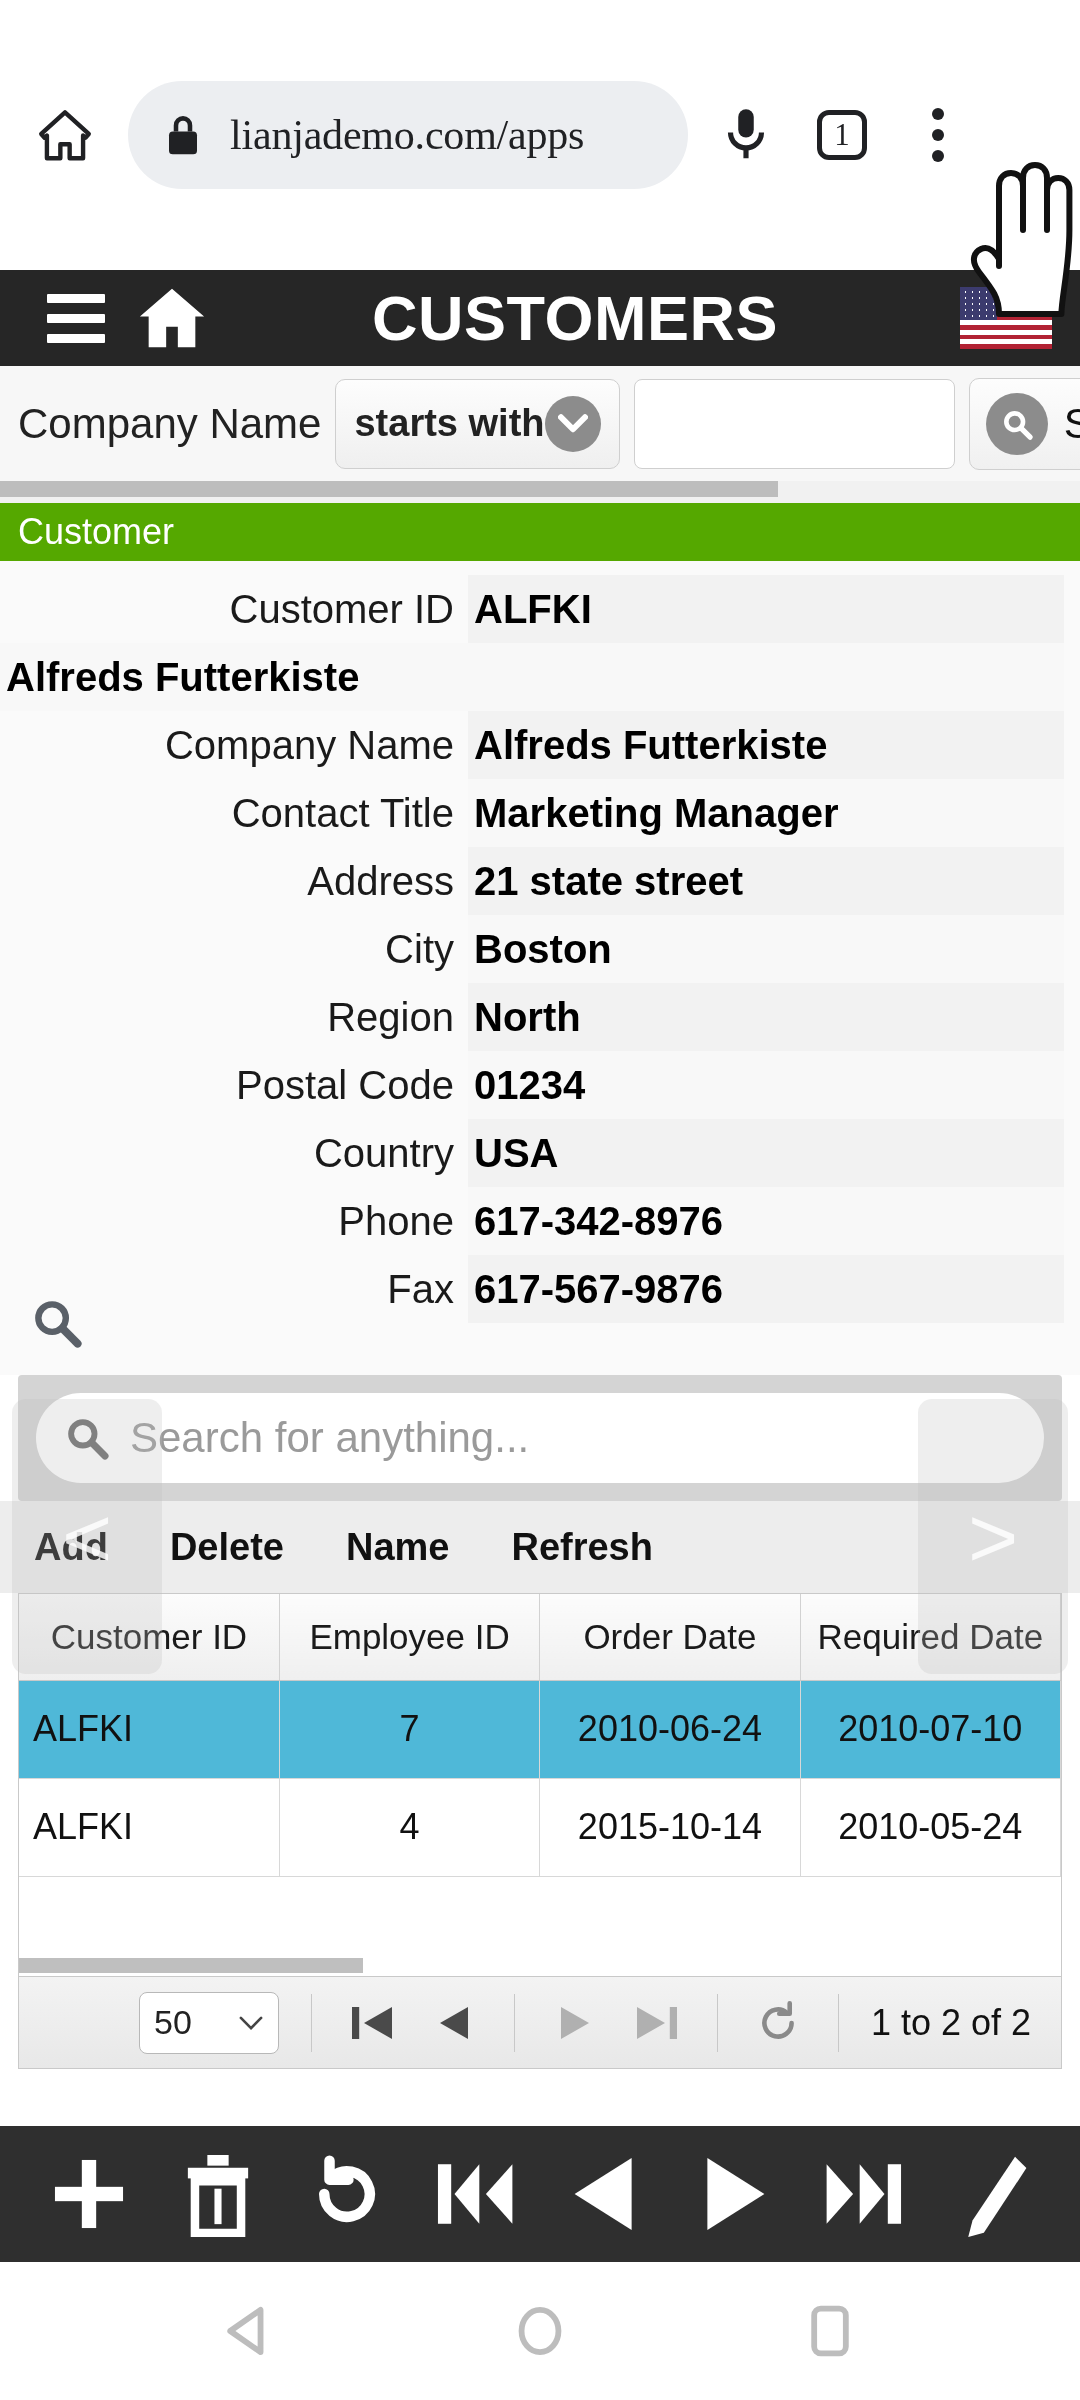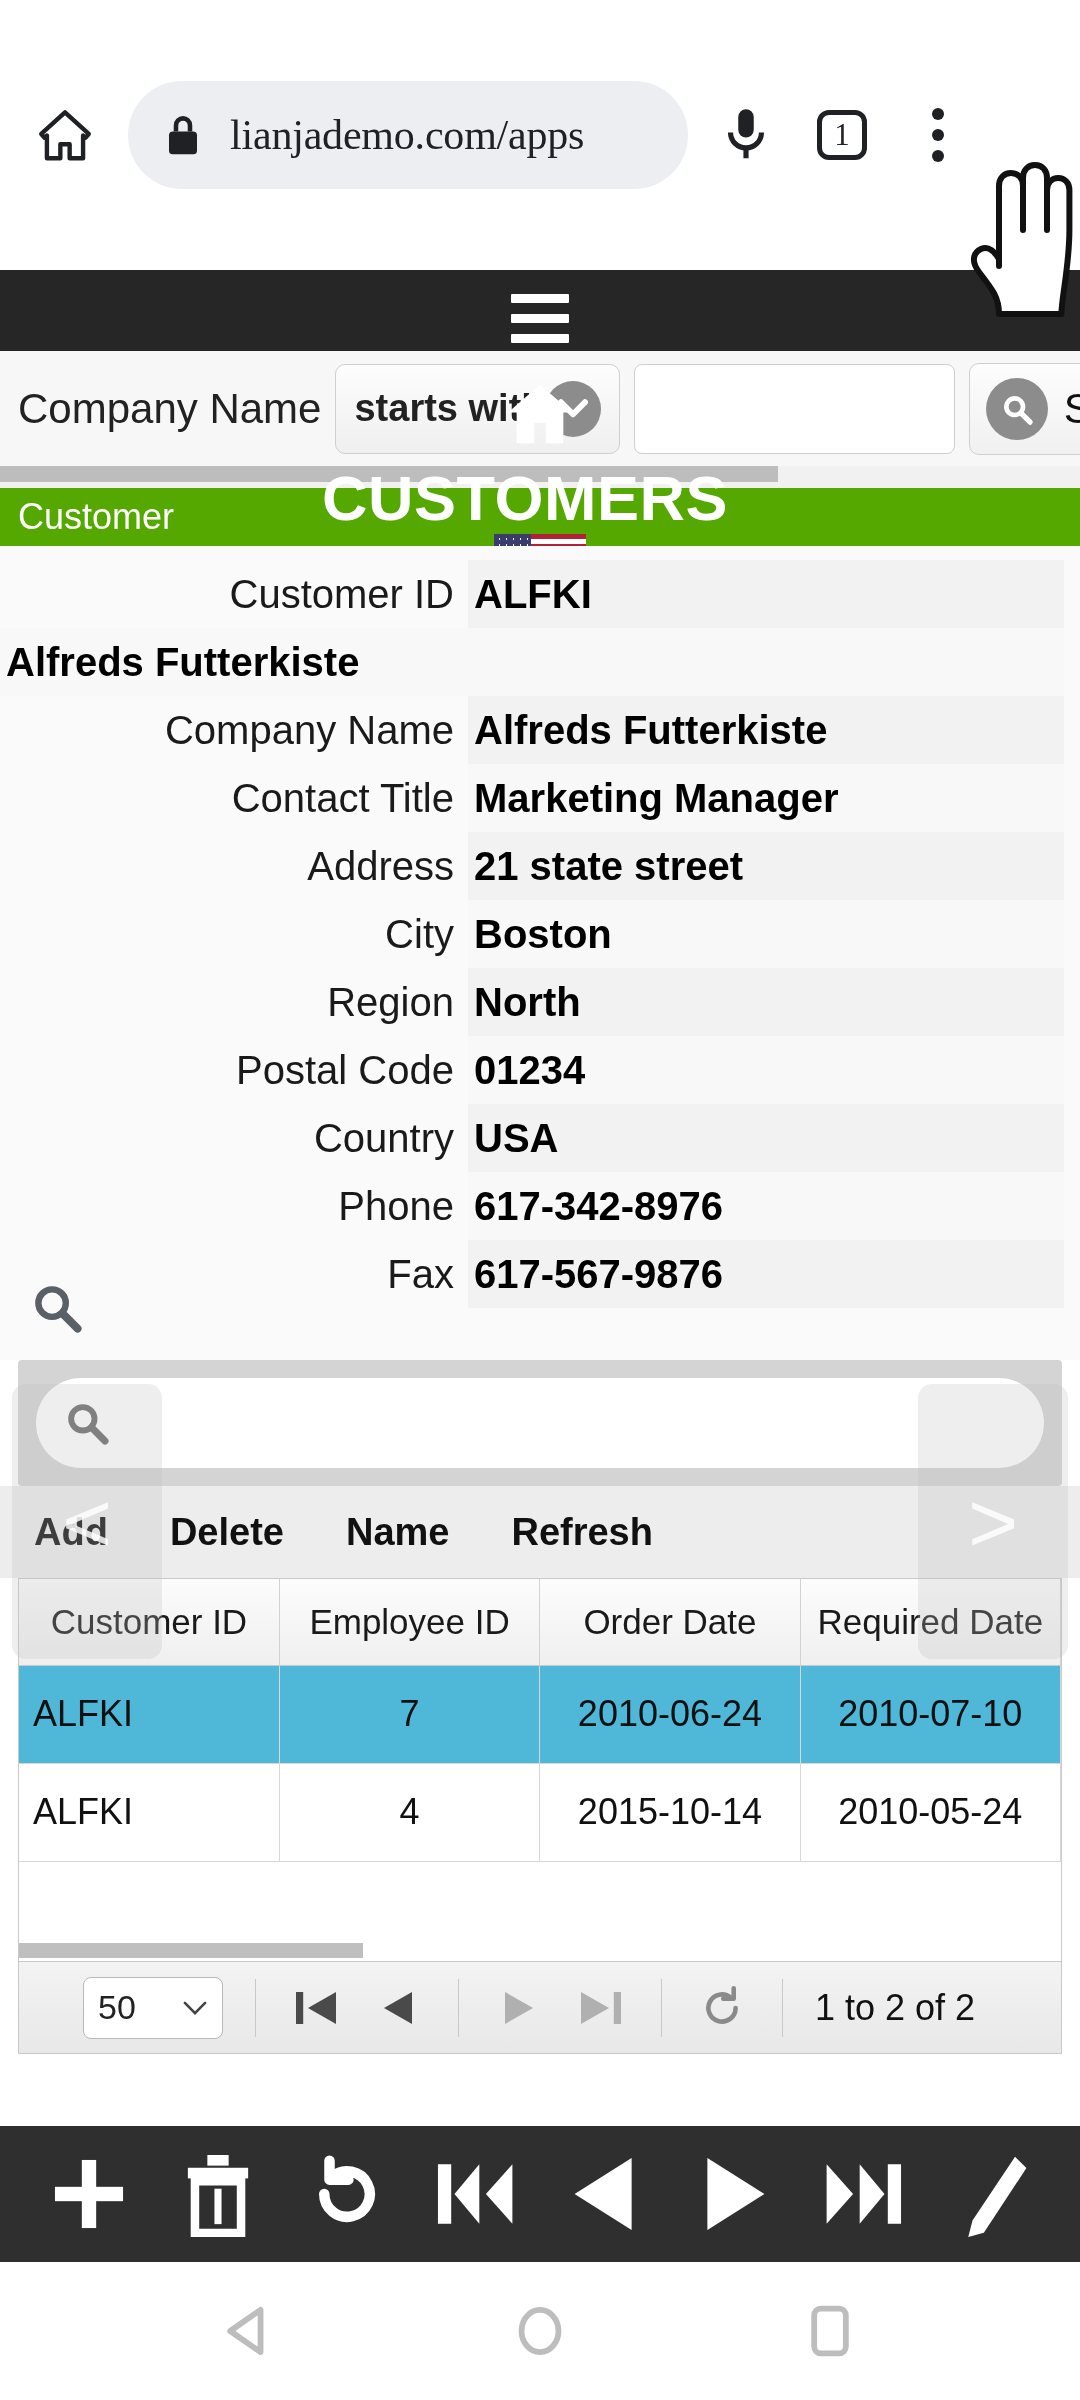--- a/index.html
+++ b/index.html
@@ -64,27 +64,26 @@
 
   
   .hand-cursor {
     position: absolute;
     pointer-events: none;
     z-index: 60;
   }
 
   
   .app-header {
-    height: 81px;
+    height: 96px;
     background: #262626;
     display: flex;
     align-items: center;
     position: relative;
     padding: 0 28px;
-    flex-direction: column;
   }
   .hdr-icon {
     width: 96px; height: 96px;
     display: flex; align-items: center; justify-content: center;
     flex: 0 0 auto;
   }
   .hamburger { display: flex; flex-direction: column; gap: 11px; width: 58px; }
   .hamburger i { display: block; height: 9px; background: #ffffff; border-radius: 1px; }
   .app-title {
     flex: 1 1 auto;
@@ -327,21 +326,21 @@
 
   
   .pager {
     margin: 0 18px;
     height: 92px;
     background: linear-gradient(#f3f3f3, #e8e8e8);
     border: 1px solid #c9c9c9;
     border-top: none;
     display: flex;
     align-items: center;
-    padding-left: 64px;
+    padding-left: 120px;
     gap: 12px;
   }
   .page-size {
     width: 140px; height: 62px;
     background: #ffffff;
     border: 1px solid #b8b8b8;
     border-radius: 8px;
     display: flex; align-items: center; justify-content: space-between;
     padding: 0 14px;
     font-size: 34px; color: #222;
@@ -552,20 +551,21 @@
       </div>
     </div>
 </div>
 
 <div class="search-any-wrap">
   <div class="search-any">
     <svg width="46" height="46" viewBox="0 0 22 22">
       <circle cx="9" cy="9" r="5.6" fill="none" stroke="#6b6b6b" stroke-width="2.8"></circle>
       <line x1="13.2" y1="13.2" x2="19.6" y2="19.6" stroke="#6b6b6b" stroke-width="3.4" stroke-linecap="round"></line>
     </svg>
+    <span class="search-any-ph">Search for anything...</span>
   </div>
 </div>
 
 <div class="crud-row" id="crud-row">
     <div class="crud-btn">Add</div>
     <div class="crud-btn">Delete</div>
     <div class="crud-btn">Name</div>
     <div class="crud-btn">Refresh</div>
   </div>
 

